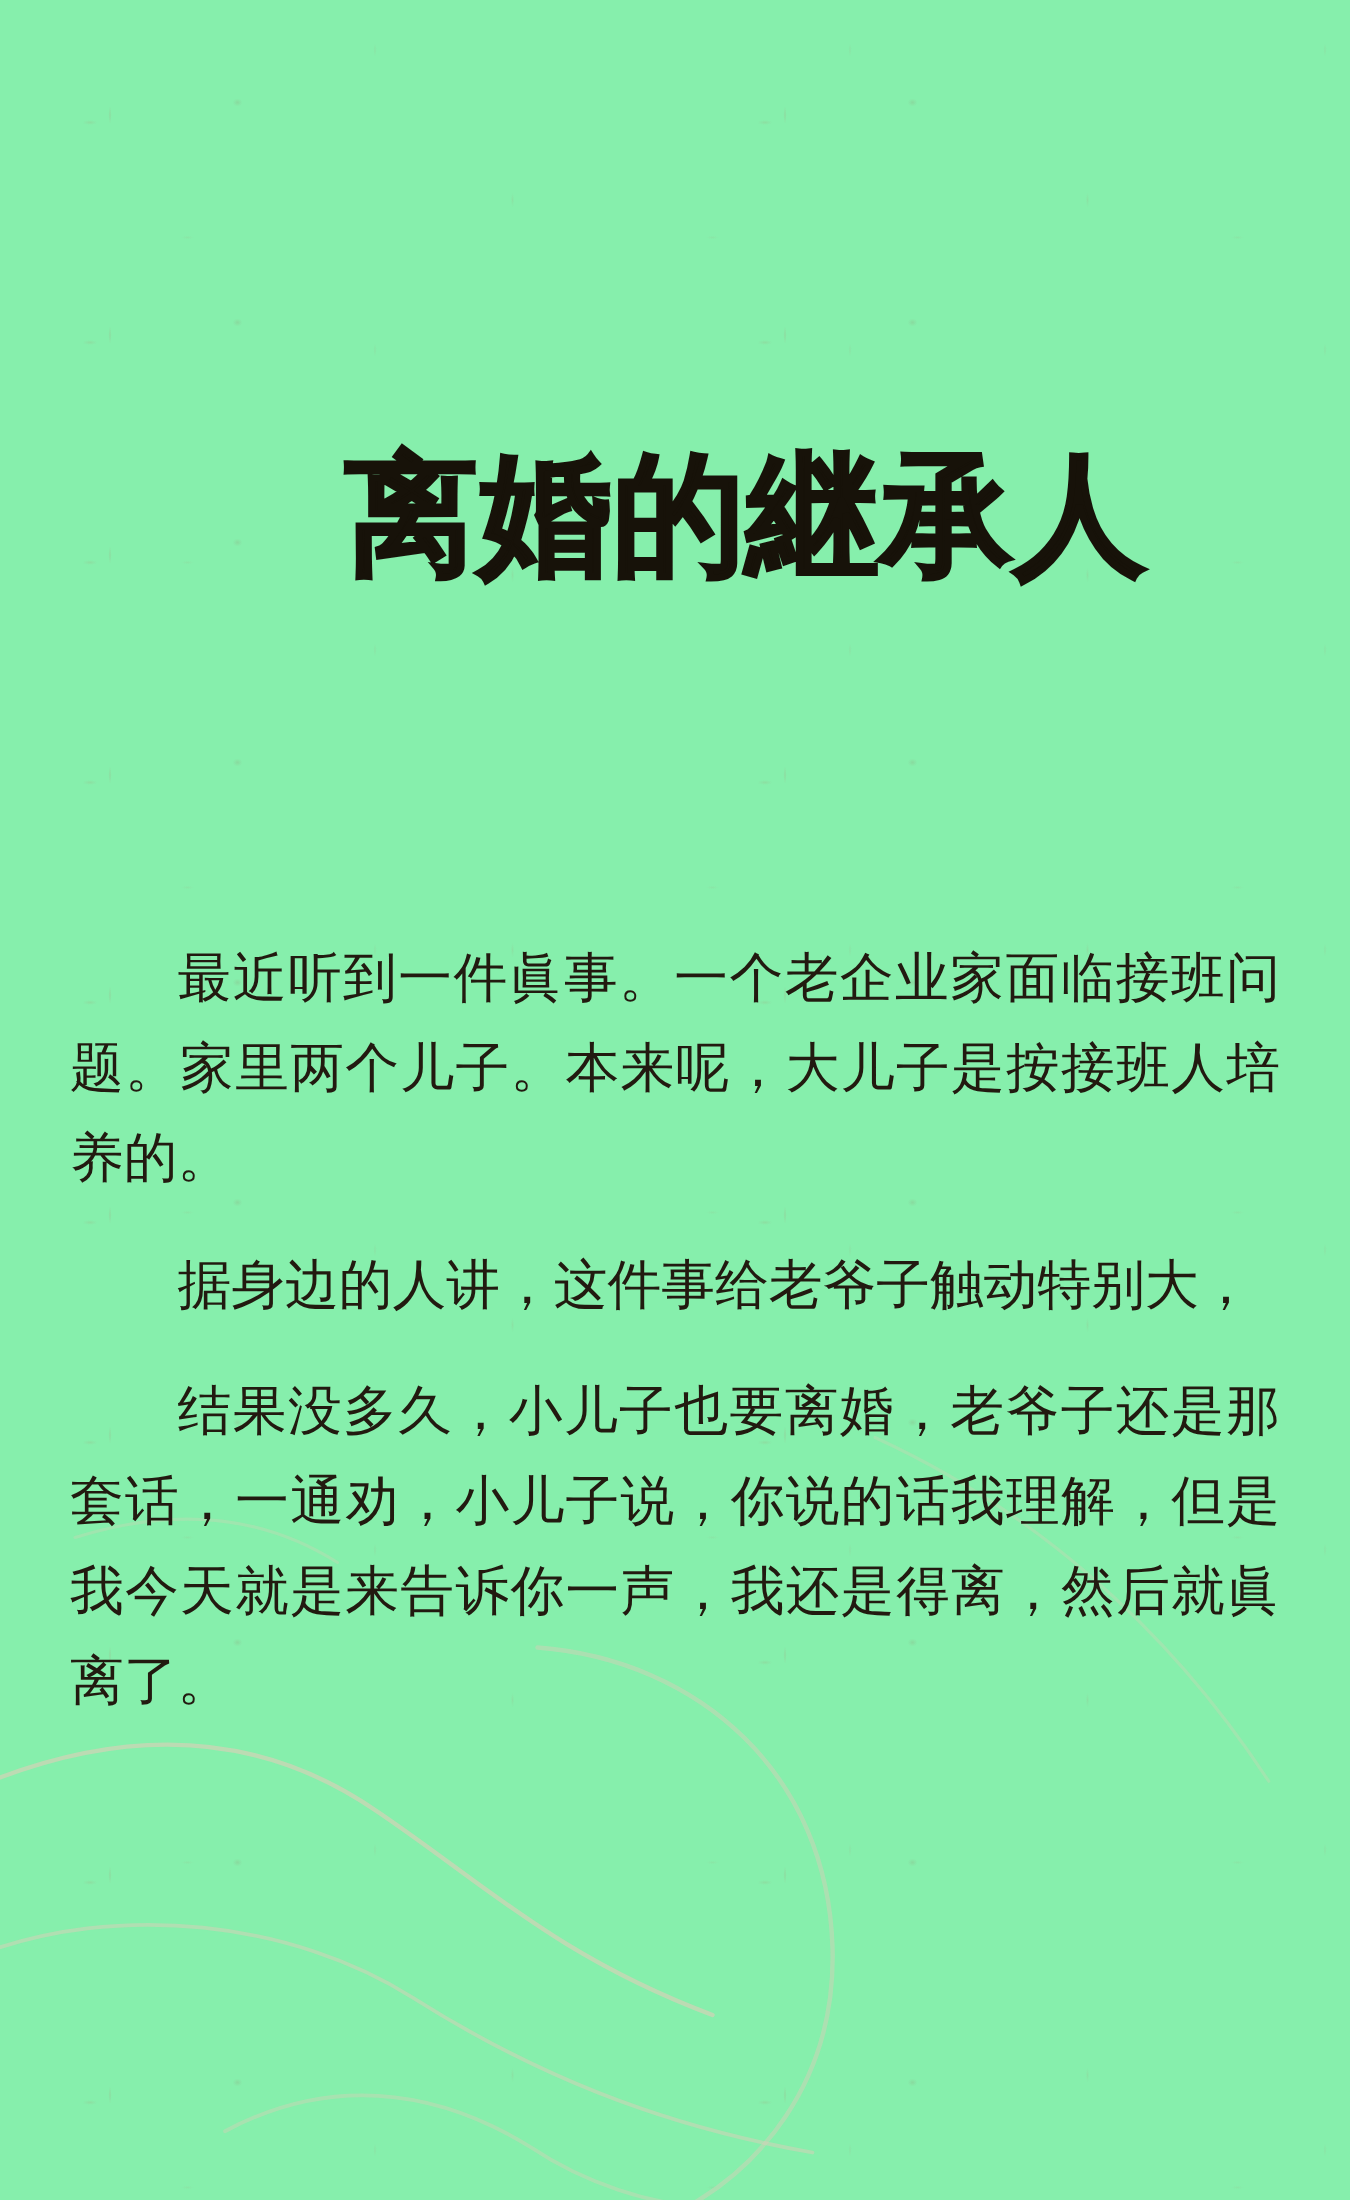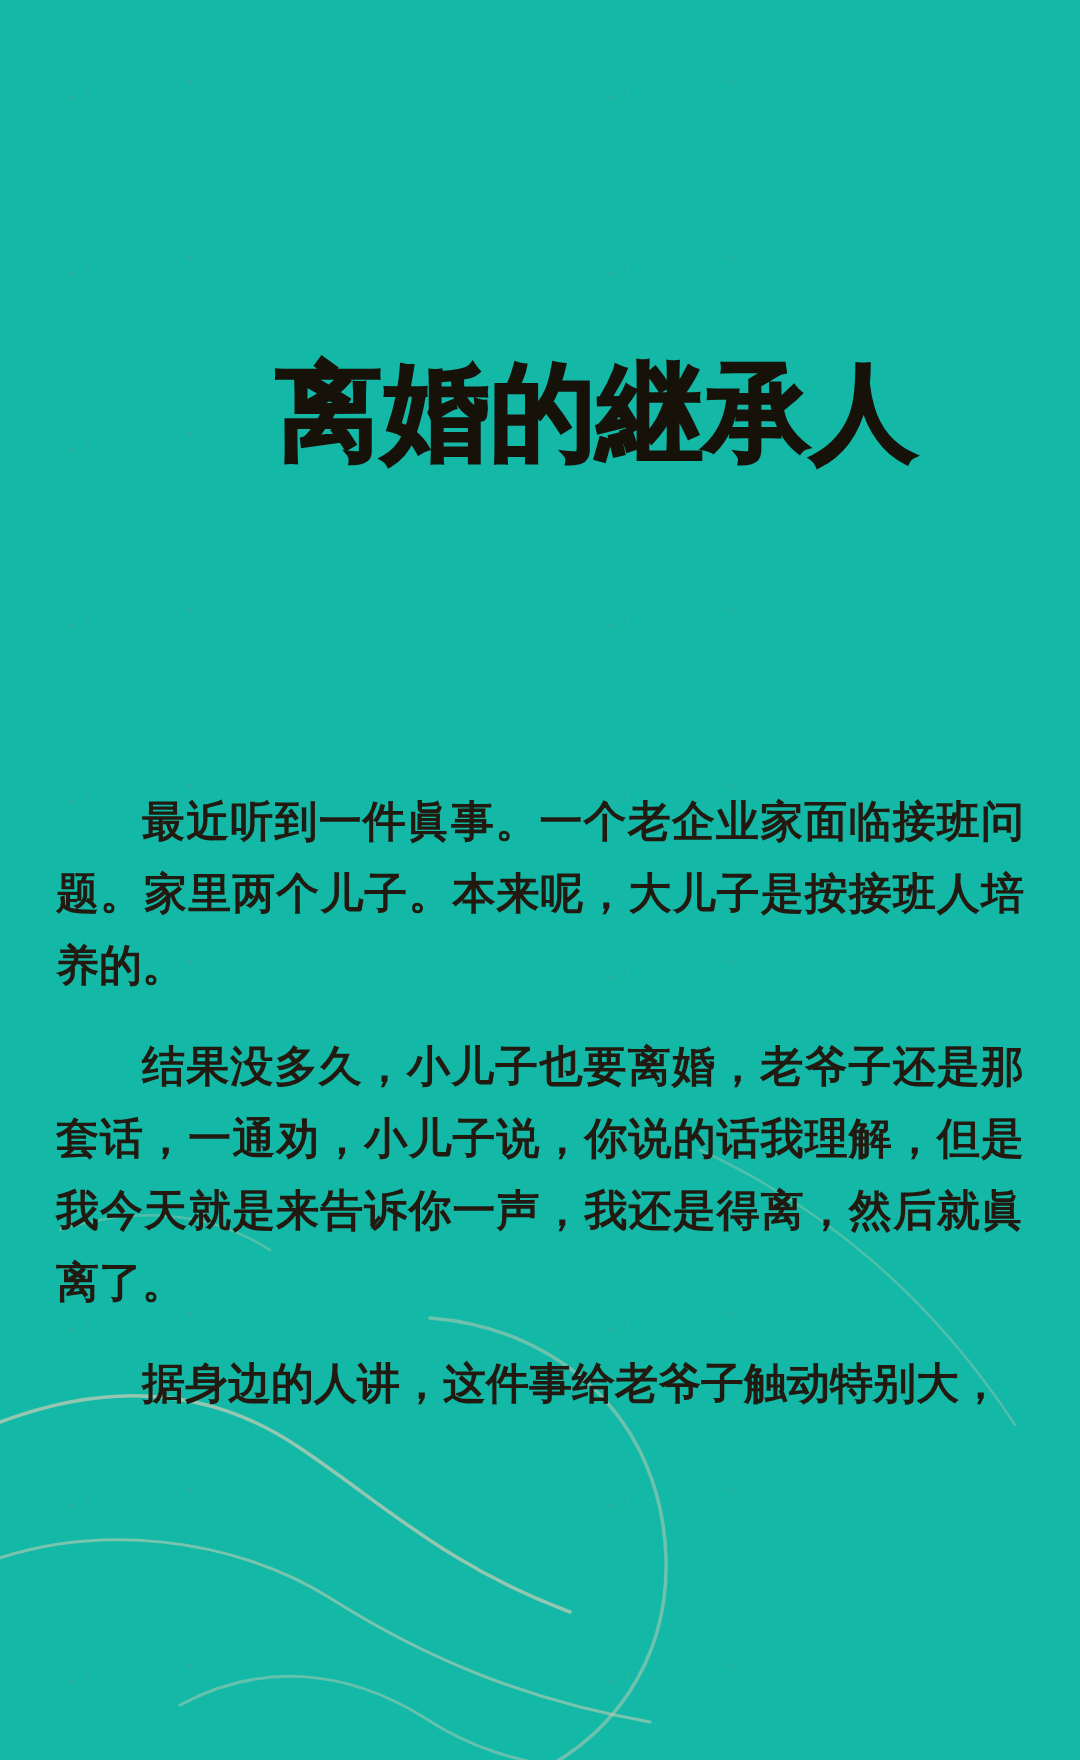--- a/index.html
+++ b/index.html
@@ -5,21 +5,21 @@
   html, body {
     margin: 0;
     padding: 0;
     background: #e8e2d2;
   }
   .page {
     position: relative;
     width: 1080px;
     height: 1760px;
     margin: 0 auto;
-    background: #14b8a6;
+    background: #86efac;
     overflow: hidden;
     font-family: "Liberation Serif", serif;
   }
   
   .page::before {
     content: "";
     position: absolute;
     inset: 0;
     pointer-events: none;
     background-image:
@@ -47,24 +47,24 @@
     font-weight: 900;
     letter-spacing: 1px;
     color: #171209;
     -webkit-text-stroke: 2.5px #171209;
     white-space: nowrap;
     font-family: "Liberation Serif", serif;
   }
   .chapter-body {
     position: absolute;
     left: 56px;
-    top: 786px;
+    top: 748px;
     width: 968px;
     color: #221a10;
-    font-weight: 700;
+    font-weight: 400;
   }
   .chapter-body p {
     margin: 0 0 29px 0;
     font-size: 43px;
     line-height: 72px;
     text-indent: 2em;
     text-align: justify;
     letter-spacing: 0;
   }
   .chapter-body p:last-child { margin-bottom: 0; }
@@ -82,17 +82,17 @@
       <path d="M 430 1318 C 560 1328, 662 1420, 666 1558 C 669 1660, 612 1742, 520 1780" stroke-width="3.5" opacity="0.45"></path>
       <path d="M 700 1150 C 820 1205, 930 1295, 1015 1425" stroke-width="2.5" opacity="0.3"></path>
       <path d="M 60 1230 C 140 1205, 210 1212, 270 1250" stroke-width="2.5" opacity="0.3"></path>
     </g>
   </svg>
 
   <h1 class="chapter-title">离婚的継承人</h1>
 
   <main class="chapter-body">
     <p>最近听到一件眞事。一个老企业家面临接班问题。家里两个儿子。本来呢，大儿子是按接班人培养的。</p>
+    <p>据身边的人讲，这件事给老爷子触动特别大，</p>
     <p>结果没多久，小儿子也要离婚，老爷子还是那套话，一通劝，小儿子说，你说的话我理解，但是我今天就是来告诉你一声，我还是得离，然后就眞离了。</p>
-    <p>据身边的人讲，这件事给老爷子触动特别大，</p>
   </main>
 
 </div>
 
 </body></html>

